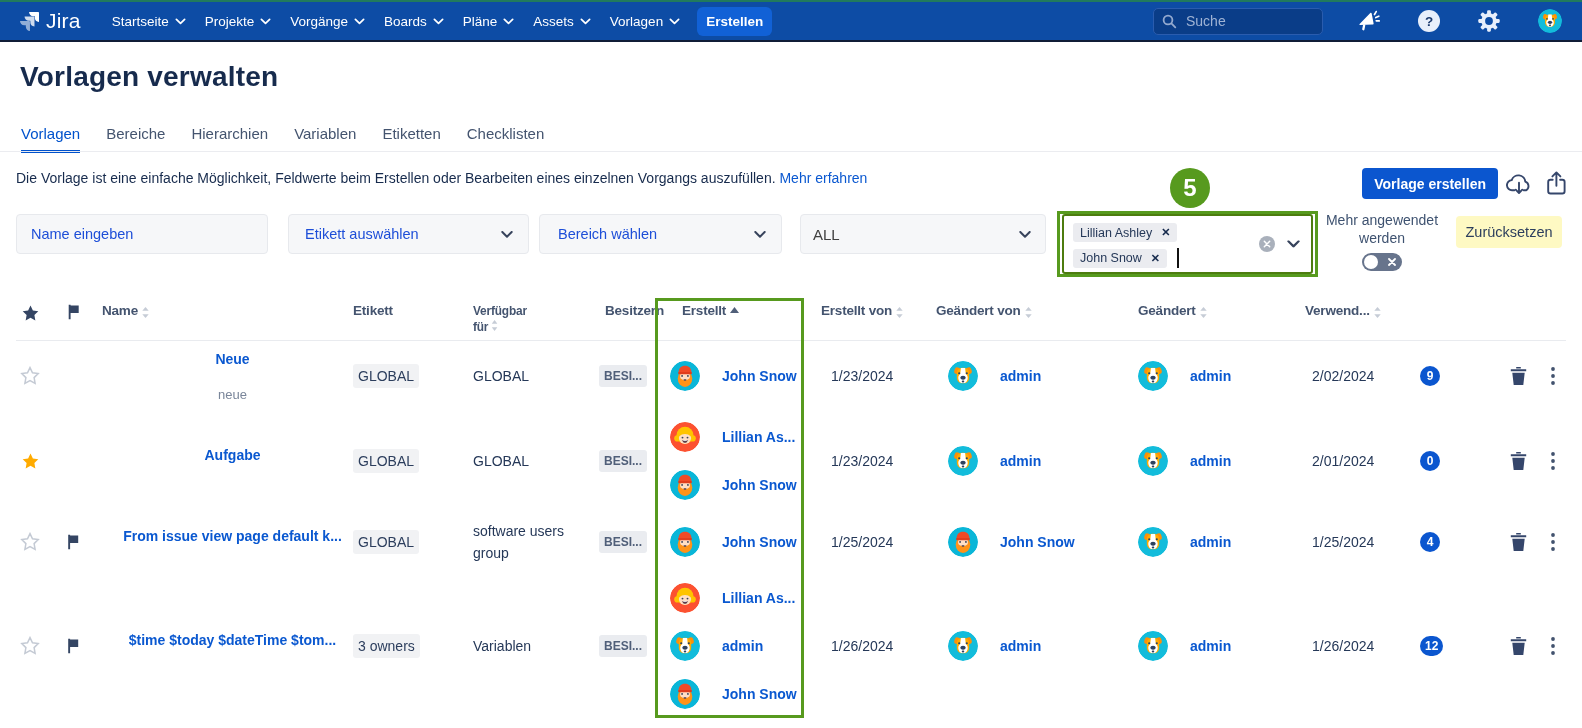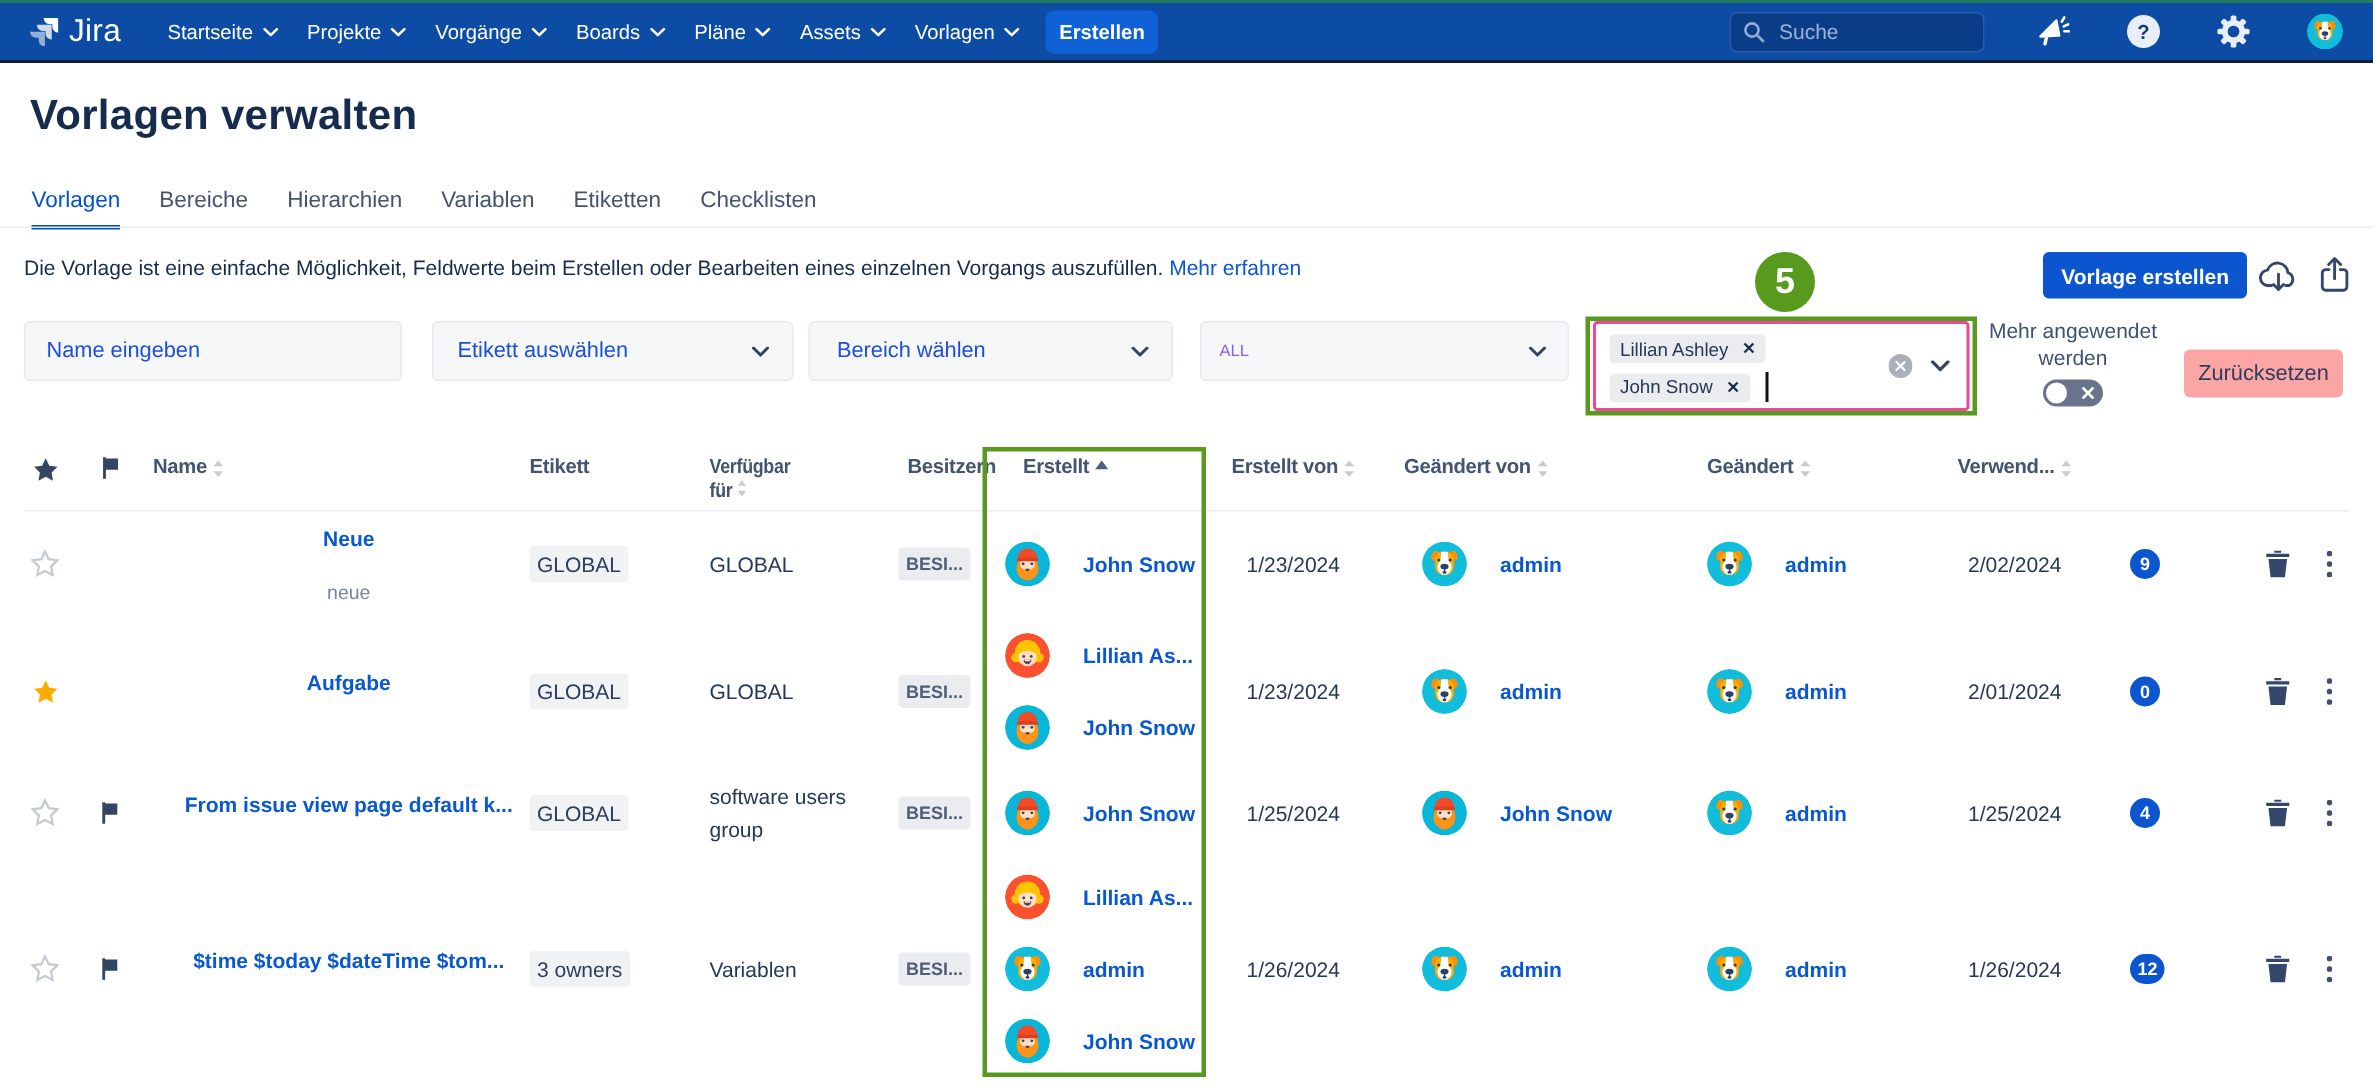--- a/index.html
+++ b/index.html
@@ -45,36 +45,36 @@
 
 
 .input-like { position:absolute; background:#F6F7F9; border:1px solid #E7E9ED; border-radius:4px; height:40px;
   display:flex; align-items:center; font-size:14.5px; cursor:pointer; }
 .input-like .ph { color:#1d4ed8;text-align:right; }
 .sel-chev { margin-left:auto; }
 #f-name { left:16px; top:214px; width:252px; padding:0 14px; }
 #f-label { left:288px; top:214px; width:241px; padding:0 15px 0 16px; }
 #f-scope { left:539px; top:214px; width:243px; padding:0 15px 0 18px; }
 #f-all { left:800px; top:214px; width:246px; padding:0 14px 0 12px; }
-#f-all .val { color:#8b5cf6; font-size:11px; }
+#f-all .val { color:#404040; font-size:15px; }
 .owners-select { position:absolute; left:1062px; top:214px; width:251px; height:60px; background:#fff;
-  border:2px solid #ec4899; border-radius:3px; padding:7px 8px 0 9px; cursor:text; }
+  border:2px solid #4d7c0f; border-radius:3px; padding:7px 8px 0 9px; cursor:text; }
 .chip-row { display:flex; align-items:center; }
 .sel-chip { display:inline-flex; align-items:center; gap:9px; background:#EBECF0; border-radius:3px;
   height:19px; padding:0 7px; font-size:12.5px; color:#253858; margin-bottom:6px; cursor:default; }
 .sel-chip .x { font-size:11px; font-weight:700; color:#172B4D; cursor:pointer; }
 .cursor-bar { display:inline-block; width:1.5px; height:20px; background:#111; margin-left:10px; margin-bottom:6px; }
 .sel-icons { position:absolute; right:11px; top:50%; transform:translateY(-50%); display:flex; align-items:center; gap:12px; }
 .toggle-label { position:absolute; left:1322px; top:211px; width:120px; text-align:center;
   font-size:14px; line-height:18px; color:#3e5270; font-weight:500; }
 .toggle { position:absolute; left:1362px; top:253px; width:40px; height:18px; background:#67748c;
   border-radius:9px; cursor:pointer; }
 .toggle .knob { position:absolute; left:2px; top:2px; width:14px; height:14px; background:#fff; border-radius:50%; }
 .toggle .tx { position:absolute; right:6px; top:5px; display:flex; }
-.reset-btn { position:absolute; left:1456px; top:233px; width:106px; height:32px; background:#fca5a5;
+.reset-btn { position:absolute; left:1456px; top:216px; width:106px; height:32px; background:#fef9c3;
   border:none; border-radius:4px; font-size:14.5px; color:#2c3e5d; font-family:inherit; cursor:pointer; }
 
 
 .ann { position:absolute; border:3px solid #579a1e; z-index:10; pointer-events:none; }
 .ann-select { left:1057px; top:211px; width:261px; height:66px; }
 .ann-column { left:655px; top:298px; width:149px; height:420px; }
 .ann-badge { position:absolute; left:1170px; top:168px; width:40px; height:40px; border-radius:50%;
   background:#579a1e; color:#fff; font-size:24px; font-weight:700; display:flex; align-items:center;
   justify-content:center; z-index:11; }
 

